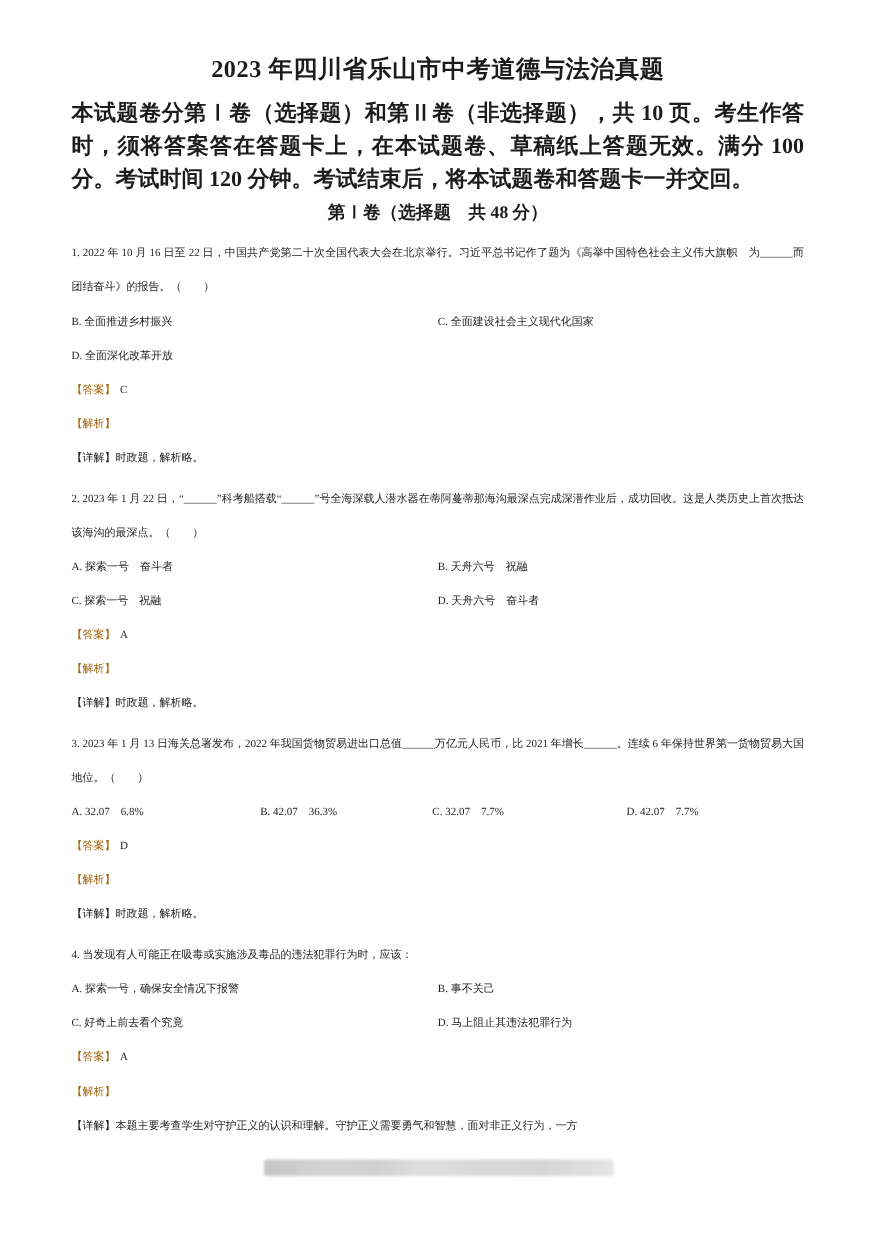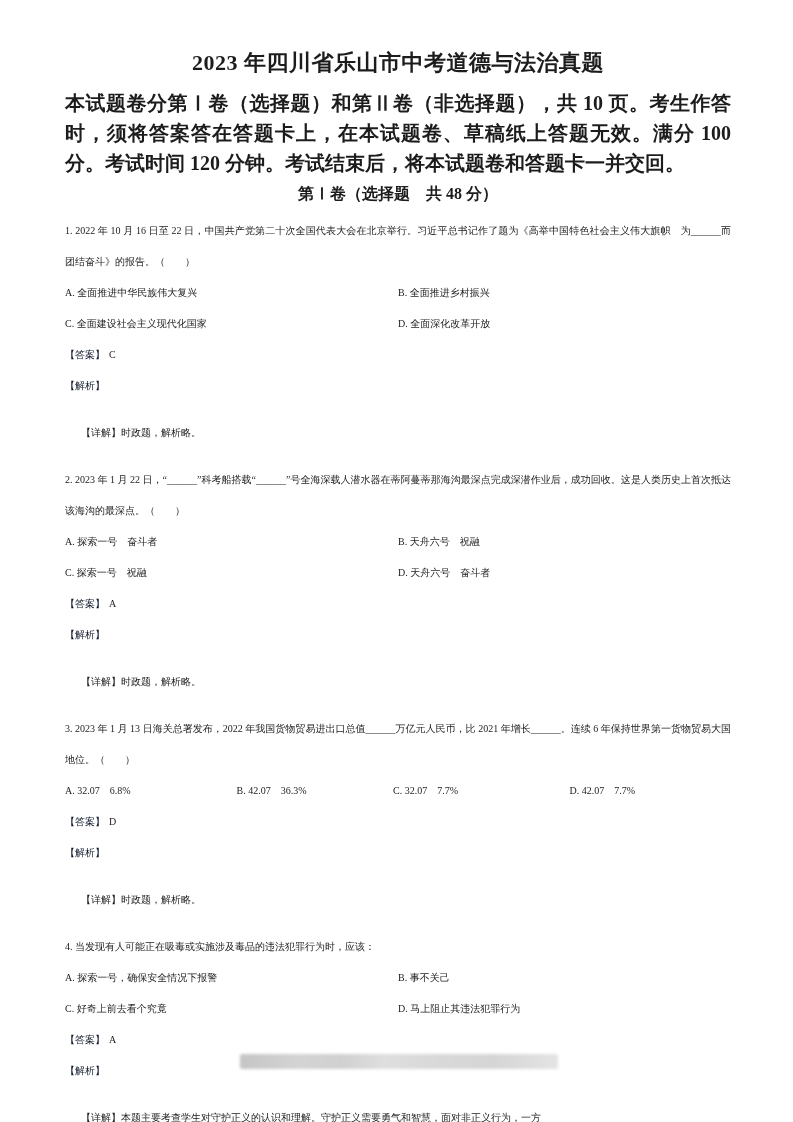--- a/index.html
+++ b/index.html
@@ -24,23 +24,23 @@
     font-size: 16px; font-weight: bold; text-align: center;
     line-height: 31px; margin: 0;
   }
   .q { margin-top: 6px; font-size: 10px; }
   .stem { line-height: 31px; text-align: justify; margin: 0; }
   .options { display: grid; line-height: 31px; }
   .cols-2 { grid-template-columns: 1fr 1fr; }
   .cols-4 { grid-template-columns: 1.03fr 0.94fr 1.06fr 0.97fr; }
   .option { white-space: pre-wrap; }
   .meta { line-height: 31px; margin: 0; }
-  .blue { color: #0f172a; }
+  .blue { color: #a16207; }
   .ans-letter { margin-left: 4px; }
-  .detail-line { line-height: 31px; margin: 16px; text-align: justify; }
+  .detail-line { line-height: 31px; margin: 0; text-align: justify; }
   .watermark {
     position: absolute; left: 240px; top: 1054px;
     width: 318px; height: 15px; border-radius: 2px;
     background: linear-gradient(90deg,
       #c5c5c5 0%, #d3d3d3 18%, #d0d0d0 32%, #dedede 45%,
       #d8d8d8 62%, #d5d5d5 80%, #e4e4e4 100%);
     filter: blur(1.5px);
   }
 </style>
 </head>
@@ -50,21 +50,20 @@
 
   <h1 class="doc-title">2023 年四川省乐山市中考道德与法治真题</h1>
 
   <p class="intro">本试题卷分第Ⅰ卷（选择题）和第Ⅱ卷（非选择题），共 10 页。考生作答时，须将答案答在答题卡上，在本试题卷、草稿纸上答题无效。满分 100 分。考试时间 120 分钟。考试结束后，将本试题卷和答题卡一并交回。</p>
 
   <h2 class="section-heading">第Ⅰ卷（选择题　共 48 分）</h2>
 
   <section class="q">
     <p class="stem">1. 2022 年 10 月 16 日至 22 日，中国共产党第二十次全国代表大会在北京举行。习近平总书记作了题为《高举中国特色社会主义伟大旗帜　为______而团结奋斗》的报告。（　　）</p>
     <div class="options cols-2">
-      <span class="option">A. 全面推进中华民族伟大复兴</span>
       <span class="option">B. 全面推进乡村振兴</span>
       <span class="option">C. 全面建设社会主义现代化国家</span>
       <span class="option">D. 全面深化改革开放</span>
     </div>
     <p class="meta"><span class="blue">【答案】</span><span class="ans-letter">C</span></p>
     <p class="meta blue">【解析】</p>
     <p class="detail-line"><span>【详解】</span><span>时政题，解析略。</span></p>
   </section>
 
   <section class="q">

